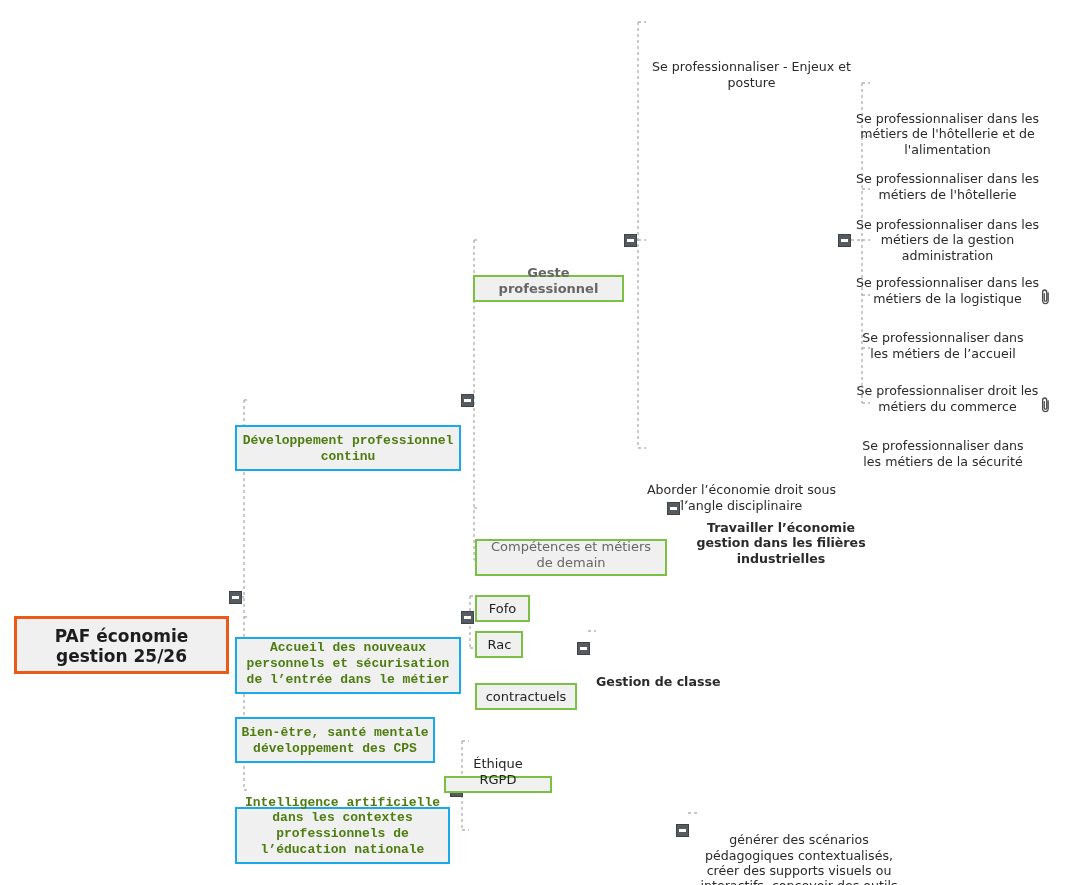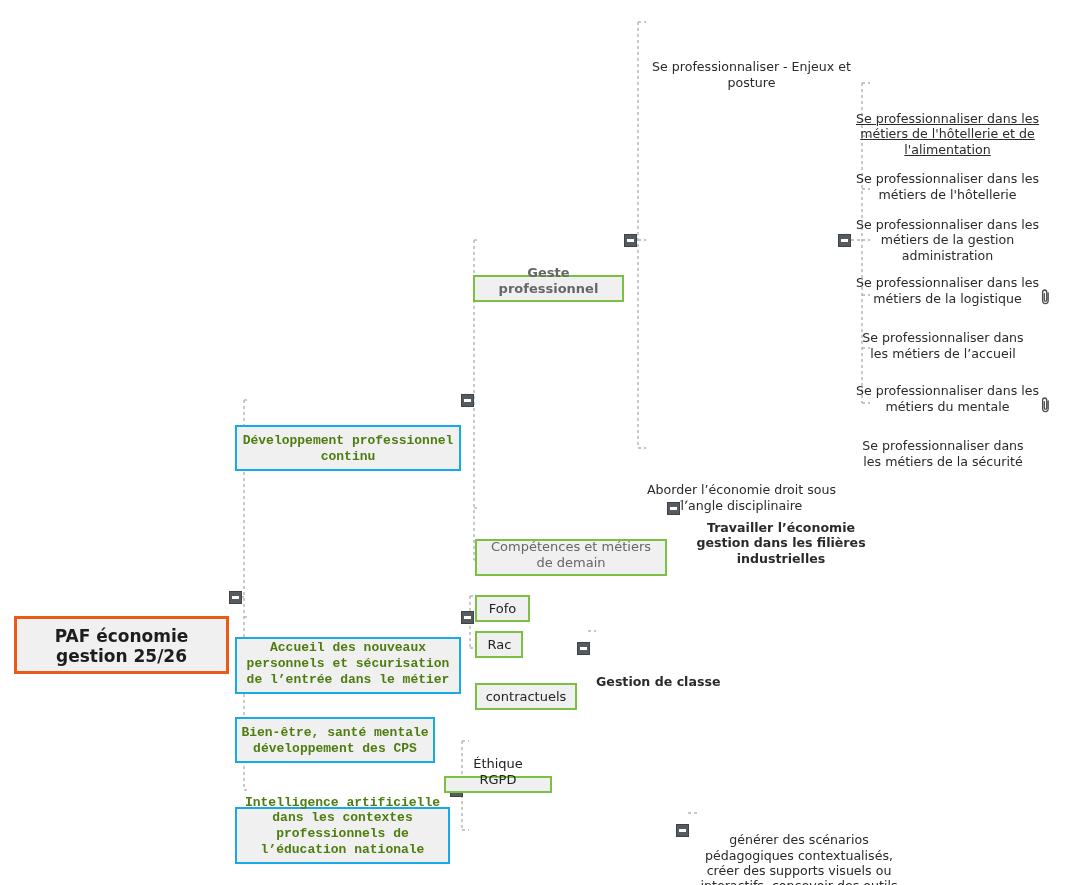--- a/index.html
+++ b/index.html
@@ -199,21 +199,21 @@
   </div>
 
   <div class="node node-leaf" style="left:641px; top:8px; width:221px; height:34px;">
     <span>Se professionnaliser - Enjeux et posture</span>
   </div>
 
   <div class="toggle" style="left:838px; top:234px;">
     <span class="bar"></span>
   </div>
 
-  <div class="node node-leaf" style="left:855px; top:58px; width:185px; height:51px;text-decoration:underline;">
+  <div class="node node-leaf" style="left:855px; top:58px; width:185px; height:51px;">
     <span>Se professionnaliser dans les métiers de l'hôtellerie et de l'alimentation</span>
   </div>
 
   <div class="node node-leaf" style="left:855px; top:120px; width:185px; height:34px;">
     <span>Se professionnaliser dans les métiers de l'hôtellerie</span>
   </div>
 
   <div class="node node-leaf" style="left:855px; top:164px; width:185px; height:51px;">
     <span>Se professionnaliser dans les métiers de la gestion administration</span>
   </div>
@@ -225,21 +225,21 @@
   <div class="node node-leaf" style="left:855px; top:279px; width:176px; height:34px;">
     <span>Se professionnaliser dans les métiers de l’accueil</span>
   </div>
   <span class="clip" style="left:1039px; top:288px;">
     <svg viewBox="0 0 13 17" width="13" height="17" aria-hidden="true">
       <path d="M9.2 5.0 L9.2 12.2 C9.2 14.4 7.9 15.6 6.4 15.6 C4.9 15.6 3.6 14.4 3.6 12.2 L3.6 4.2 C3.6 2.8 4.6 2.0 5.7 2.0 C6.8 2.0 7.7 2.8 7.7 4.2 L7.7 11.9 C7.7 12.6 7.2 13.1 6.5 13.1 C5.8 13.1 5.3 12.6 5.3 11.9 L5.3 5.6" fill="none" stroke="#4c4c4c" stroke-width="1.3" stroke-linecap="round"></path>
     </svg>
   </span>
 
   <div class="node node-leaf" style="left:855px; top:332px; width:185px; height:34px;">
-    <span>Se professionnaliser dans les métiers du mentale</span>
+    <span>Se professionnaliser droit les métiers du commerce</span>
   </div>
 
   <div class="node node-leaf" style="left:855px; top:387px; width:176px; height:34px;">
     <span>Se professionnaliser dans les métiers de la sécurité</span>
   </div>
   <span class="clip" style="left:1039px; top:396px;">
     <svg viewBox="0 0 13 17" width="13" height="17" aria-hidden="true">
       <path d="M9.2 5.0 L9.2 12.2 C9.2 14.4 7.9 15.6 6.4 15.6 C4.9 15.6 3.6 14.4 3.6 12.2 L3.6 4.2 C3.6 2.8 4.6 2.0 5.7 2.0 C6.8 2.0 7.7 2.8 7.7 4.2 L7.7 11.9 C7.7 12.6 7.2 13.1 6.5 13.1 C5.8 13.1 5.3 12.6 5.3 11.9 L5.3 5.6" fill="none" stroke="#4c4c4c" stroke-width="1.3" stroke-linecap="round"></path>
     </svg>
   </span>

